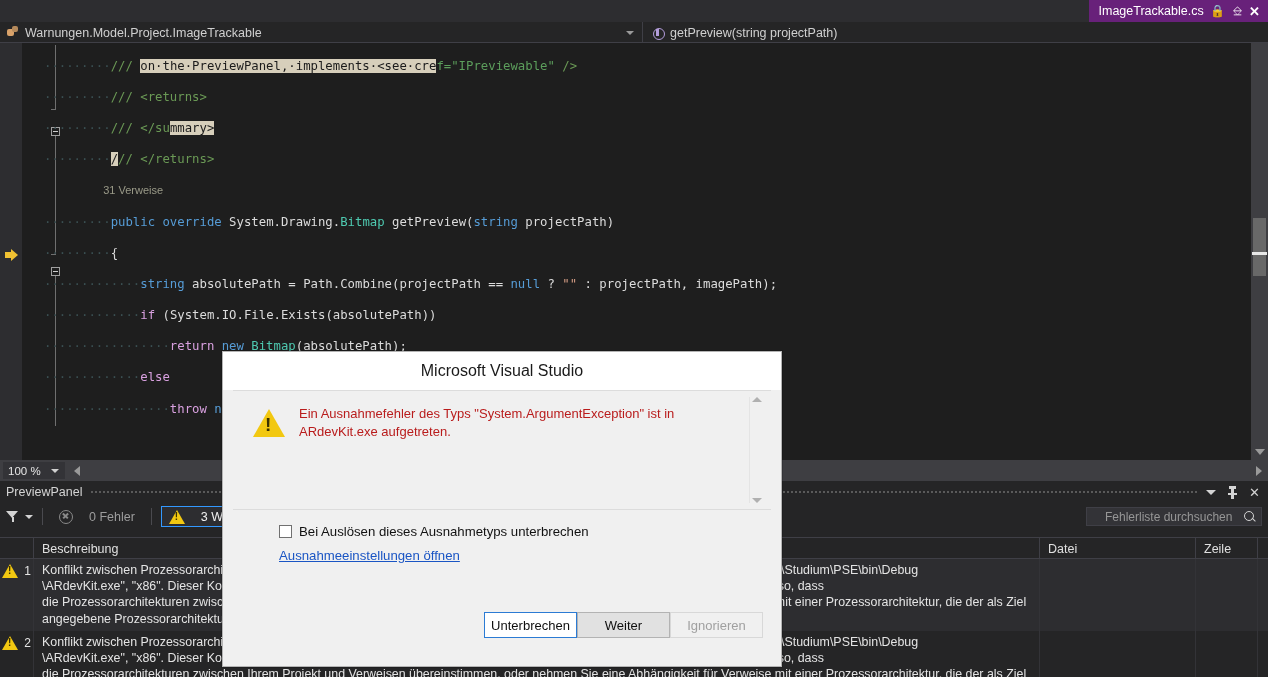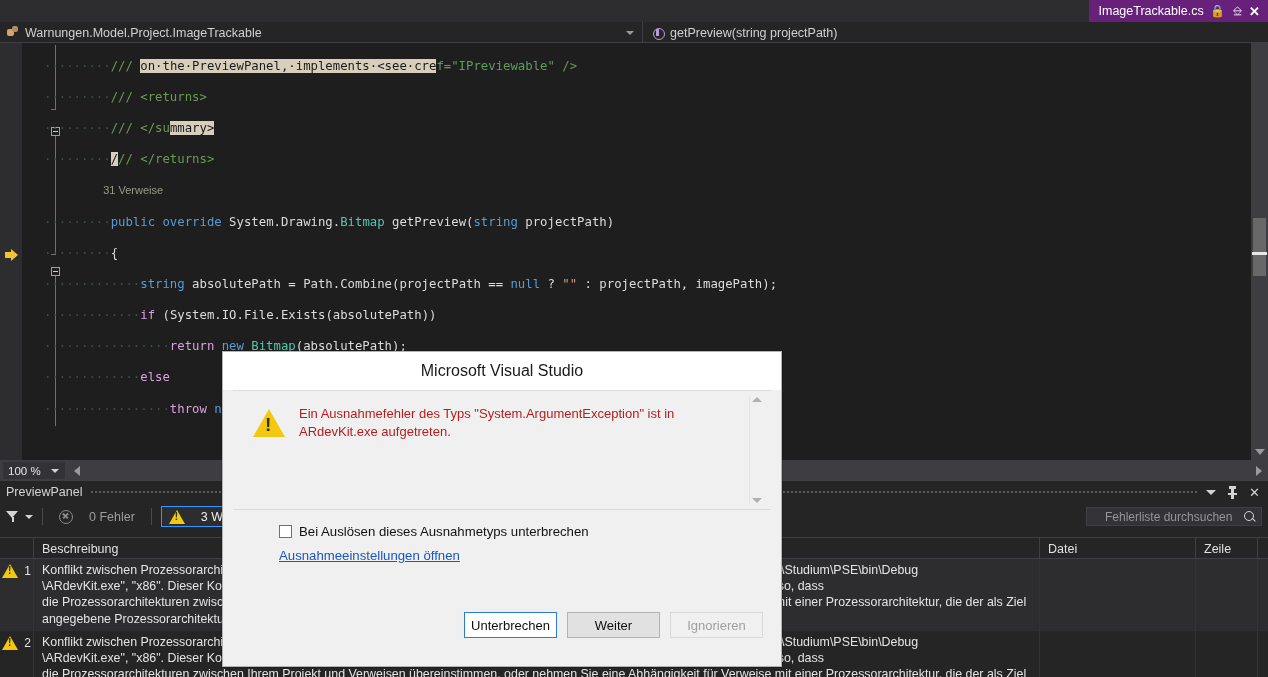--- a/index.html
+++ b/index.html
@@ -305,21 +305,21 @@
   .chev-dn { border-top: 5px solid #b0b0b0; }
   .dlg .body { padding: 14px 0 0 56px; }
   .dlg .cbrow { display: flex; align-items: center; gap: 7px; font-size: 13.2px; color: #111; }
   .dlg .cbox { width: 13px; height: 13px; border: 1px solid #707070; background: #fff; }
   .dlg .link {
     display: inline-block; margin-top: 9px; font-size: 13.2px;
     color: #1a55c4; text-decoration: underline; cursor: pointer;
   }
   .dlg .btnrow {
     position: absolute; left: 0; right: 0; bottom: 28px;
-    display: flex; justify-content: flex-end; gap: 10px; padding-right: 18px;
+    display: flex; justify-content: flex-end; padding-right: 18px;
   }
   .dlg button {
     min-width: 93px; height: 26px; font-size: 13px;
     font-family: "Liberation Sans", sans-serif;
     background: #e1e1e1; border: 1px solid #b3b3b3; color: #0f0f0f;
   }
   .dlg button.focused { background: #ffffff; border: 1.6px solid #2b7bd4; }
   .dlg button.disabled { color: #a0a0a0; background: #f0f0f0; border-color: #d8d8d8; }
 </style>
 </head>

